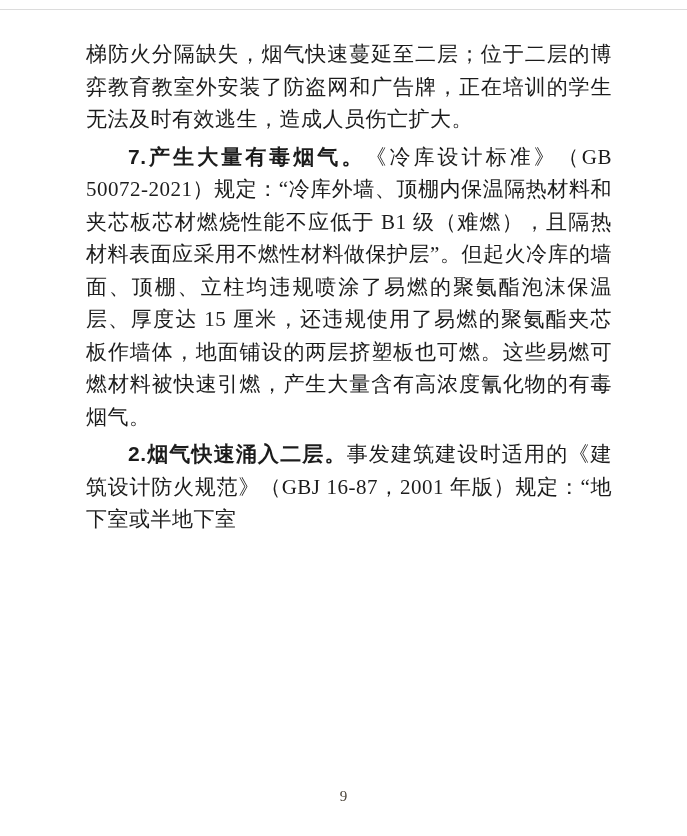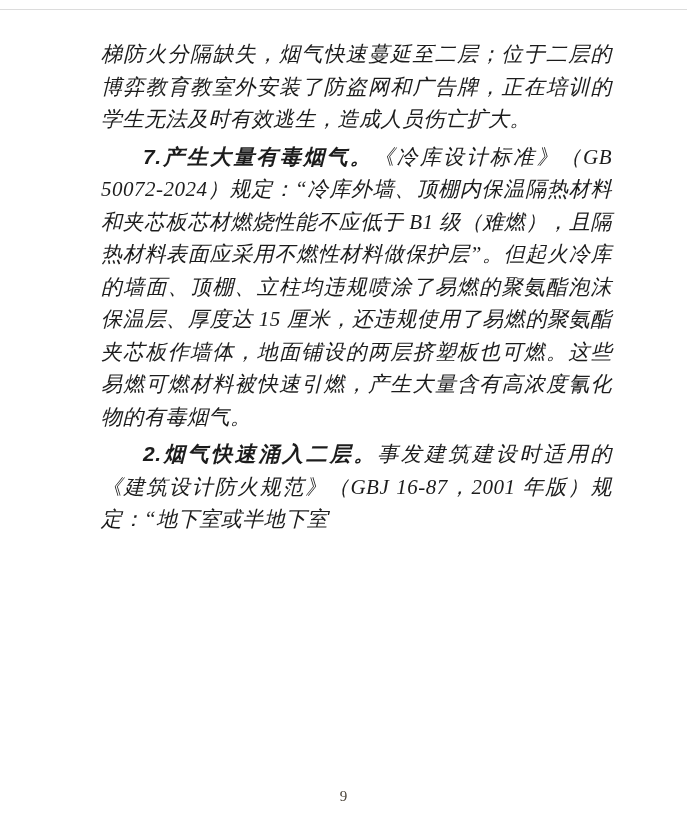--- a/index.html
+++ b/index.html
@@ -27,22 +27,21 @@
     left: 85px;
     top: 38px;
     width: 527px;
     color: #1c1c1c;
     font-size: 21px;
     line-height: 32.5px;
     text-align: justify;
     letter-spacing: 0.5px;
   }
   .para {
-    margin: 0 0 5px 16px;
-    font-style: italic;
+    margin: 0 0 5px 1px;
   }
   .para.indent {
     text-indent: 42px;
   }
   .para-lead {
     font-weight: bold;
     font-family: "Liberation Sans", "DejaVu Sans", sans-serif;
   }
   .page-footer {
     position: absolute;
@@ -58,18 +57,18 @@
 </head>
 <body>
 
 <div class="page-edge-line"></div>
 
 <div class="text-block">
   <p class="para"><span class="para-lead"></span><span>梯防火分隔缺失，烟气快速蔓延至二层；位于二层的博弈教育教室外安装了防盗网和广告牌，正在培训的学生无法及时有效逃生，造成人员伤亡扩大。</span></p>
 
 
 
-  <p class="para indent"><span class="para-lead">7.产生大量有毒烟气。</span><span>《冷库设计标准》（GB 50072-2024）规定：“冷库外墙、顶棚内保温隔热材料和夹芯板芯材燃烧性能不应低于 B1 级（难燃），且隔热材料表面应采用不燃性材料做保护层”。但起火冷库的墙面、顶棚、立柱均违规喷涂了易燃的聚氨酯泡沫保温层、厚度达 15 厘米，还违规使用了易燃的聚氨酯夹芯板作墙体，地面铺设的两层挤塑板也可燃。这些易燃可燃材料被快速引燃，产生大量含有高浓度氰化物的有毒烟气。</span></p>
+  <p class="para indent"><span class="para-lead">7.产生大量有毒烟气。</span><span>《冷库设计标准》（GB 50072-2021）规定：“冷库外墙、顶棚内保温隔热材料和夹芯板芯材燃烧性能不应低于 B1 级（难燃），且隔热材料表面应采用不燃性材料做保护层”。但起火冷库的墙面、顶棚、立柱均违规喷涂了易燃的聚氨酯泡沫保温层、厚度达 15 厘米，还违规使用了易燃的聚氨酯夹芯板作墙体，地面铺设的两层挤塑板也可燃。这些易燃可燃材料被快速引燃，产生大量含有高浓度氰化物的有毒烟气。</span></p>
 
   <p class="para indent"><span class="para-lead">2.烟气快速涌入二层。</span><span>事发建筑建设时适用的《建筑设计防火规范》（GBJ 16-87，2001 年版）规定：“地下室或半地下室</span></p>
 </div>
 
 <div class="page-footer">9</div>
 
 </body></html>

